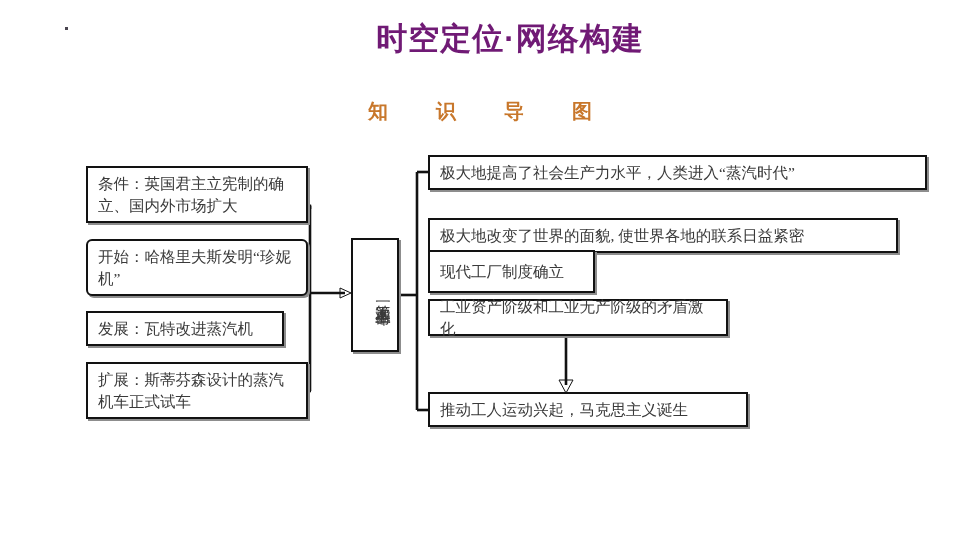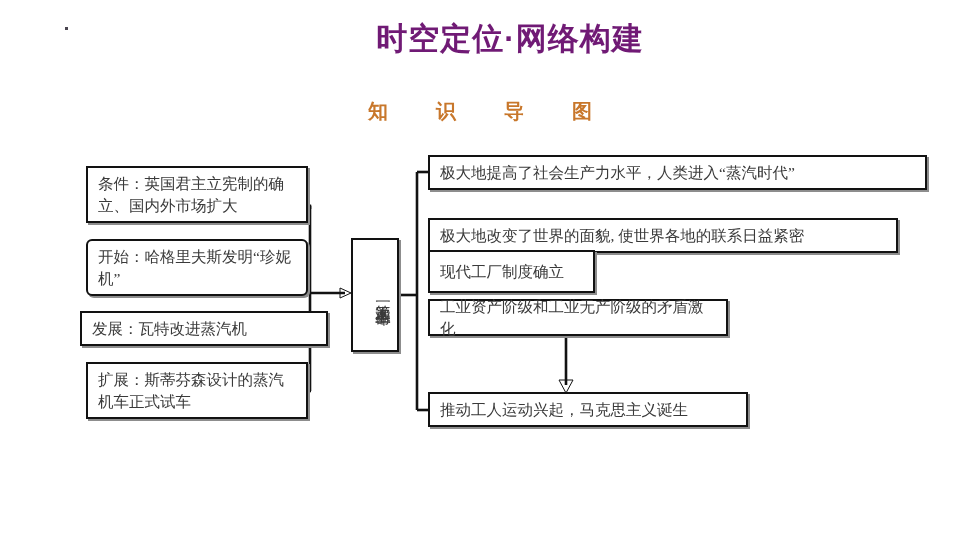--- a/index.html
+++ b/index.html
@@ -68,21 +68,21 @@
     padding: 4px 8px 4px 10px;
     box-shadow: 2px 2px 0 0 #8d8d8d;
     display: flex;
     flex-direction: column;
     justify-content: center;
   }
 
   
   #n-l1 { left: 86px;  top: 166px; width: 222px; height: 57px; }
   #n-l2 { left: 86px;  top: 239px; width: 222px; height: 57px; border-radius: 6px; }
-  #n-l3 { left: 80px;  top: 311px; width: 248px; height: 35px; }
+  #n-l3 { left: 86px;  top: 311px; width: 198px; height: 35px; }
   #n-l4 { left: 86px;  top: 362px; width: 222px; height: 57px; }
 
   
   #n-center {
     left: 351px;
     top: 238px;
     width: 48px;
     height: 114px;
     padding: 5px 2px;
     writing-mode: vertical-rl;

